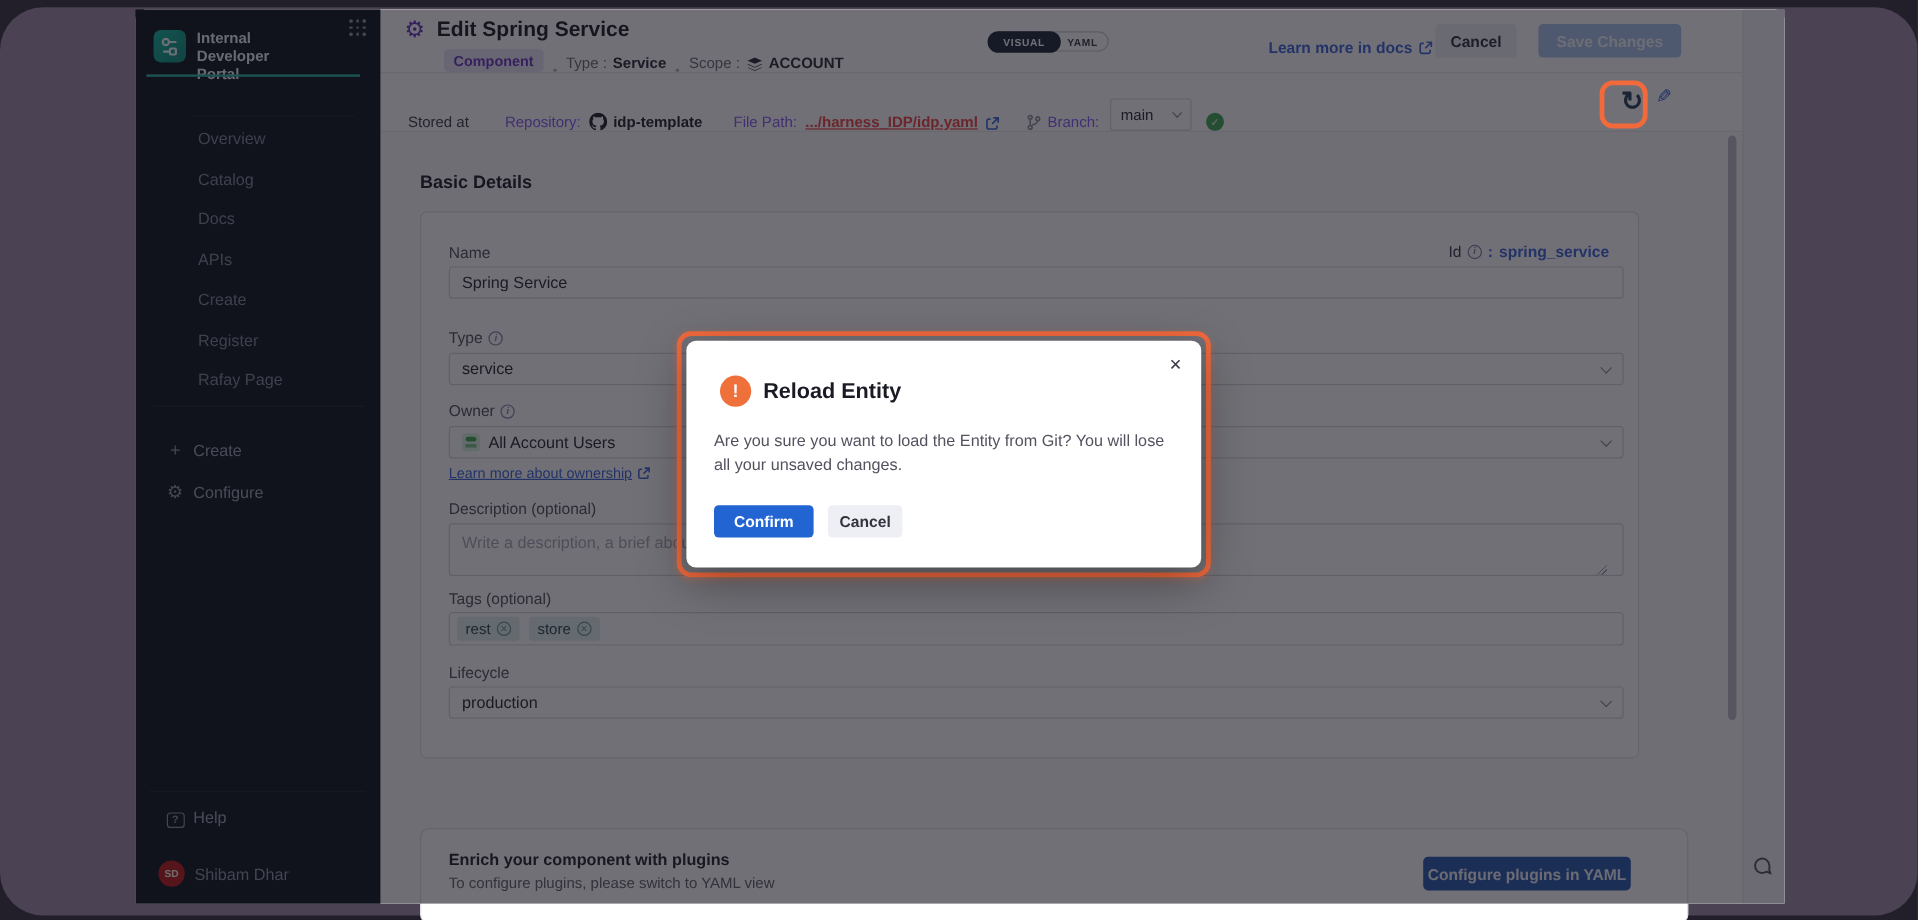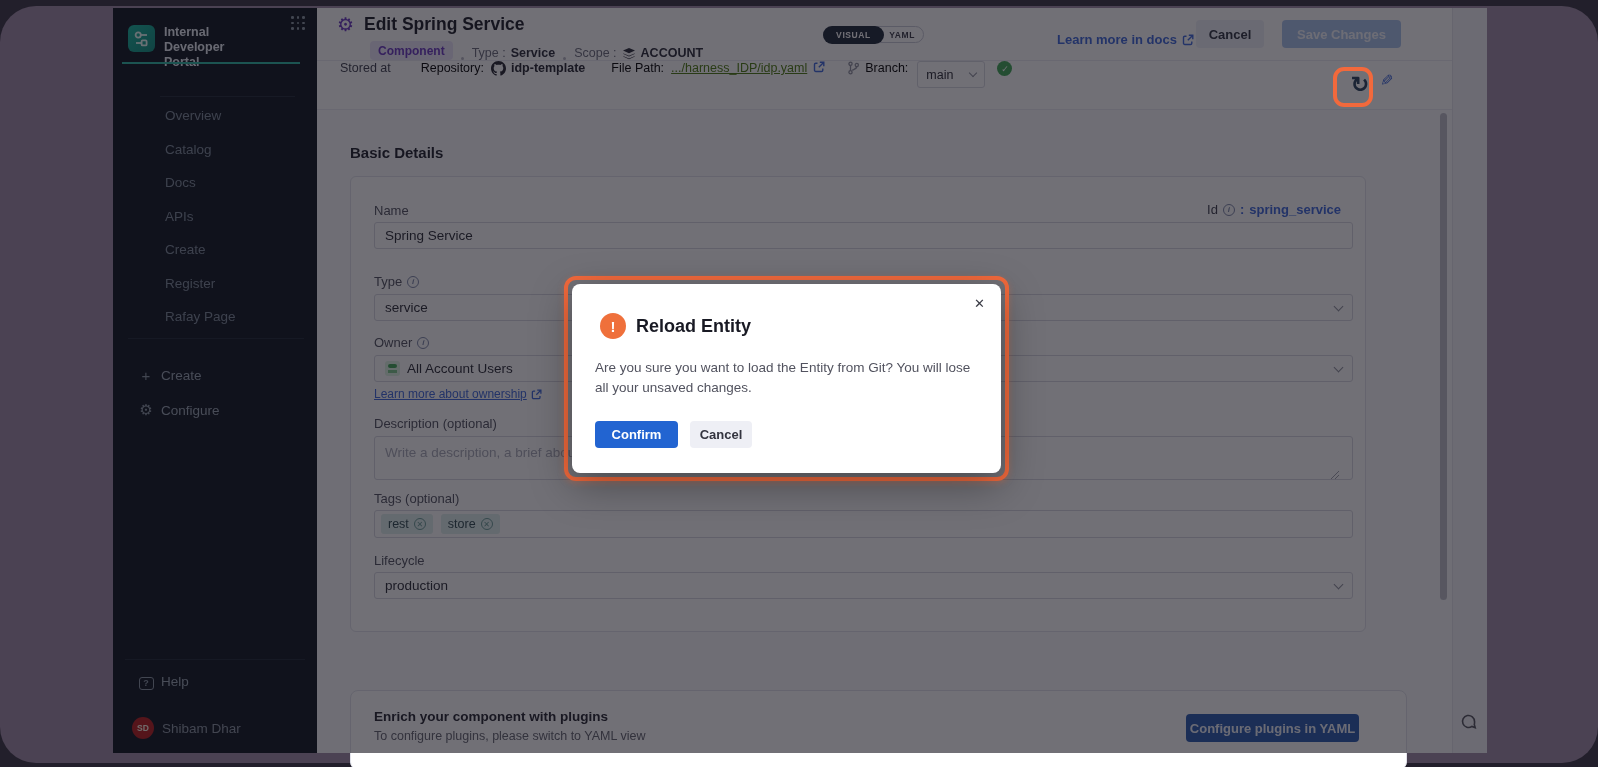--- a/index.html
+++ b/index.html
@@ -40,24 +40,24 @@
   .toggle { position:absolute; left:506px; top:18px; width:101px; height:17px; border:1px solid #c9cad6; border-radius:9px; background:#fff; }
   .toggle-thumb { position:absolute; left:-1px; top:-1px; width:61px; height:18px; background:#1C2838; border-radius:9px; color:#fff; font-size:8.5px; font-weight:bold; letter-spacing:.6px; text-align:center; line-height:18px; }
   .toggle-off { position:absolute; right:8px; top:0; height:16px; line-height:16px; font-size:8.5px; font-weight:bold; letter-spacing:.6px; color:#3a3b48; }
 
   .docs-link { position:absolute; left:740px; top:24px; font-size:13px; color:#3D68DB; font-weight:bold; display:flex; gap:5px; align-items:center; cursor:pointer; }
   .btn { display:flex; align-items:center; justify-content:center; border-radius:4px; font-size:13px; cursor:pointer; }
   .btn-cancel-hdr { position:absolute; left:879px; top:12px; width:68px; height:28px; background:#EEF0F7; color:#2e3340; font-weight:bold; }
   .btn-save { position:absolute; left:965px; top:12px; width:119px; height:28px; background:#A9C3EC; color:#F4F7FD; font-weight:bold; }
 
   .stored-bar { position:absolute; left:317px; top:60px; width:1135px; height:50px; background:#fff; border-top:1px solid #ececf2; border-bottom:1px solid #ececf2; z-index:1; }
-  .stored-row { position:absolute; left:23px; top:0; height:48px; display:flex; align-items:flex-start; font-size:12.5px; }
-  .stored-row .lbl { color:#000000; }
+  .stored-row { position:absolute; left:23px; top:0; height:48px; display:flex; align-items:flex-end; font-size:12.5px; }
+  .stored-row .lbl { color:#8b5cf6; }
   .stored-row .strong { color:#23242f; font-weight:bold; }
-  .filepath { color:#4d7c0f; font-weight:normal; text-decoration:underline; cursor:pointer; }
+  .filepath { color:#ef4444; font-weight:bold; text-decoration:underline; cursor:pointer; }
   .branch-select { display:flex; align-items:center; gap:17px; border:1px solid #d8d9e2; border-radius:3px; height:27px; padding:0 8px; color:#2a2b35; cursor:pointer; background:#fff; }
   .check-circle { width:15px; height:15px; border-radius:50%; background:#3FA855; color:#fff; font-size:9px; display:flex; align-items:center; justify-content:center; }
   .reload-btn { position:absolute; left:1027px; top:8px; width:32px; height:32px; font-size:22px; font-weight:bold; color:#29435E; display:flex; align-items:center; justify-content:center; cursor:pointer; }
   .pencil-btn { position:absolute; left:1063px; top:10px; font-size:16px; color:#3D68DB; cursor:pointer; transform:scaleX(-1); }
 
   .content { position:absolute; left:317px; top:110px; width:1135px; height:643px; background:#F9FAFC; }
   .gutter { position:absolute; left:1452px; top:8px; width:35px; height:745px; background:#F3F3F7; border-left:1px solid #e4e4ec; }
   .scroll-thumb { position:absolute; left:1440px; top:113px; width:7px; height:487px; border-radius:4px; background:#BFBFC9; z-index:3; cursor:grab; }
   .chat-bubble { position:absolute; left:1458px; top:712px; z-index:3; }
 

